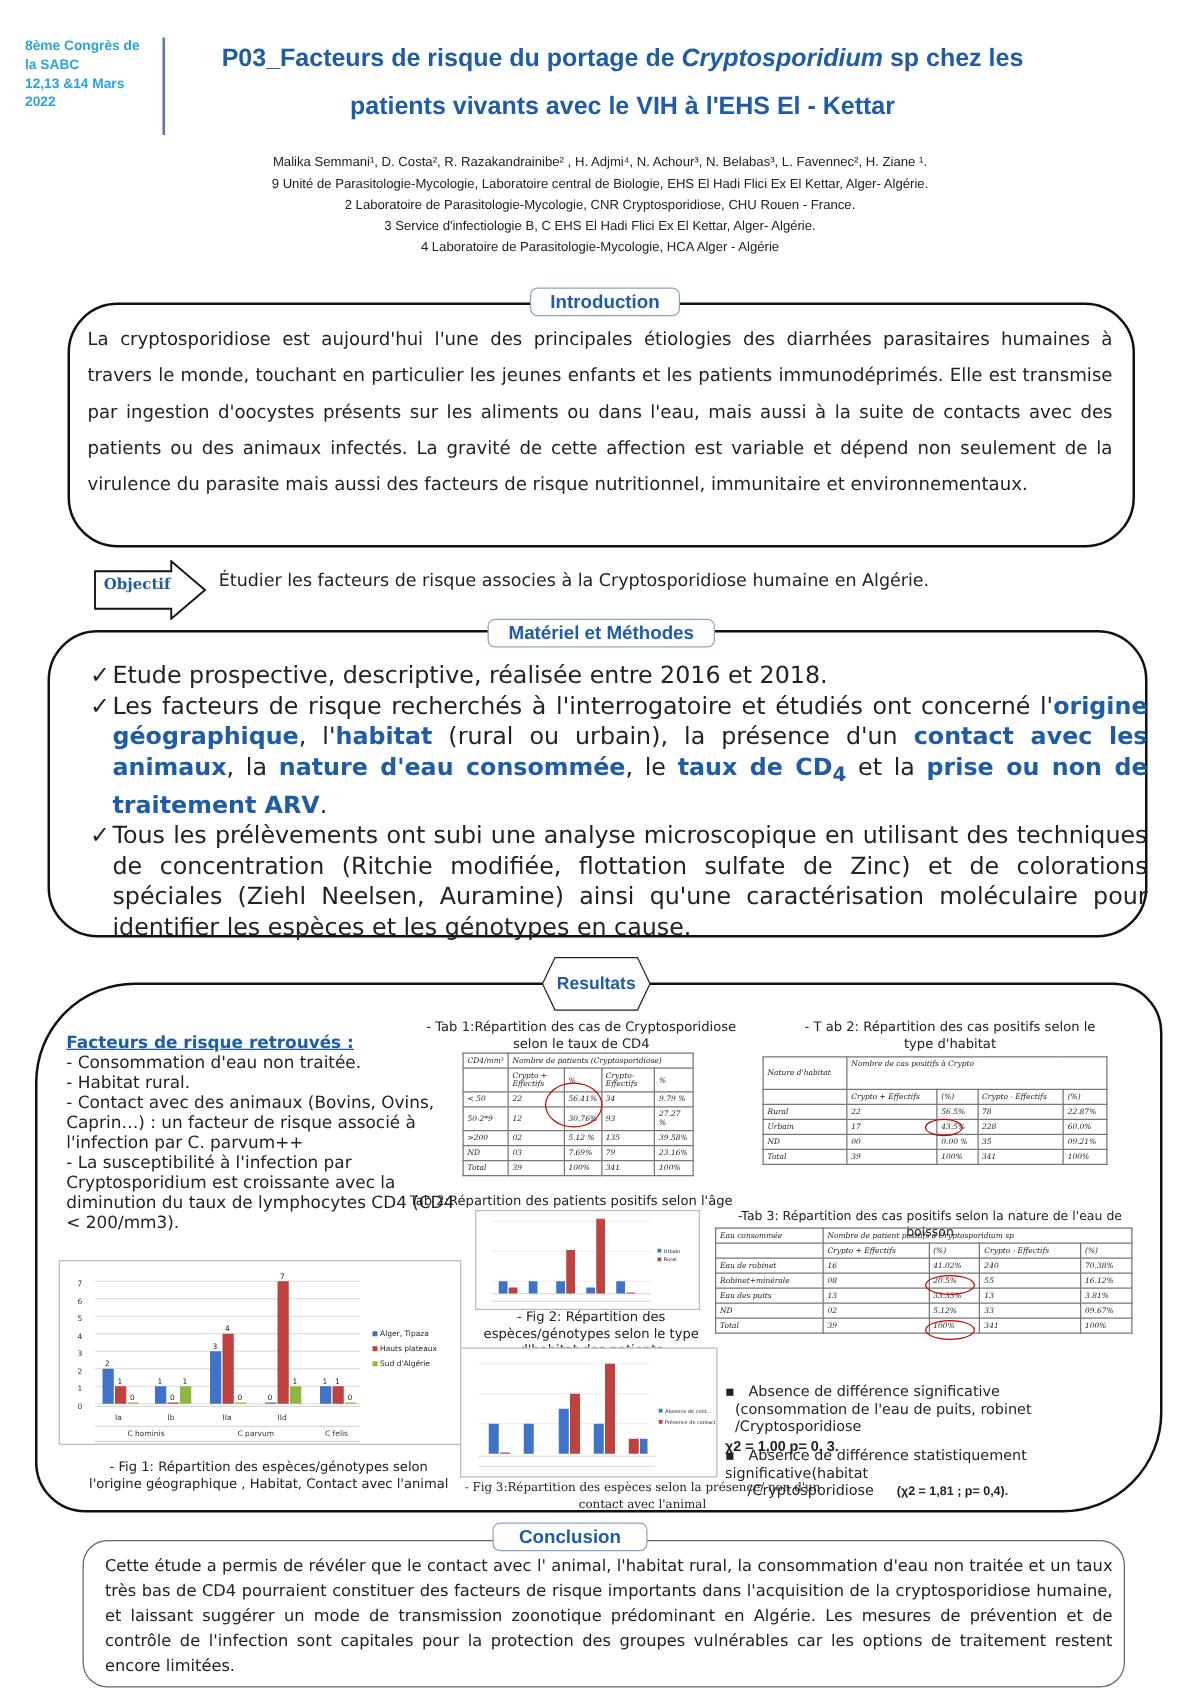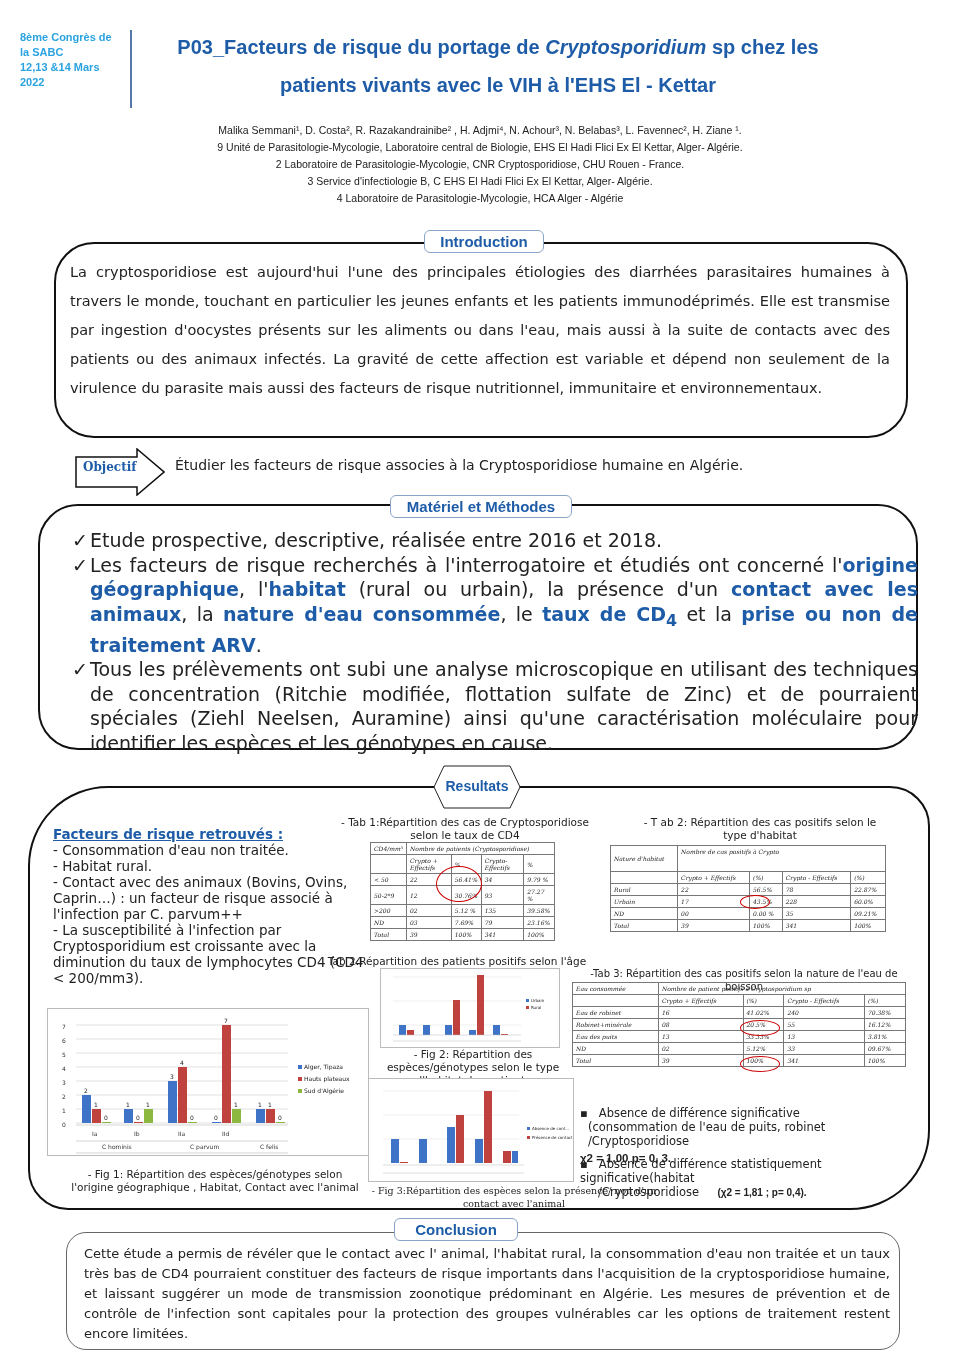--- a/index.html
+++ b/index.html
@@ -61,21 +61,21 @@
   </svg>
   <span class="objectif-label">Objectif</span>
 </div>
 <div class="abs objectif-text">Étudier les facteurs de risque associes à la Cryptosporidiose humaine en Algérie.</div>
 
 <div class="box" style="left:38px; top:504px; width:880px; height:246px;"></div>
 <div class="section-label" style="left:390px; top:495px; width:182px;">Matériel et Méthodes</div>
 <ul class="abs mm-list">
   <li>Etude prospective, descriptive, réalisée entre 2016 et 2018.</li>
   <li><span>Les facteurs de risque recherchés à l'interrogatoire et étudiés ont concerné l'</span><span class="hl">origine géographique</span><span>, l'</span><span class="hl">habitat</span><span> (rural ou urbain), la présence d'un </span><span class="hl">contact avec les animaux</span><span>, la </span><span class="hl">nature d'eau consommée</span><span>, le </span><span class="hl"><span>taux de CD</span><sub>4</sub></span><span> et la </span><span class="hl">prise ou non de traitement ARV</span><span>.</span></li>
-  <li>Tous les prélèvements ont subi une analyse microscopique en utilisant des techniques de concentration (Ritchie modifiée, flottation sulfate de Zinc) et de pourraient spéciales (Ziehl Neelsen, Auramine) ainsi qu'une caractérisation moléculaire pour identifier les espèces et les génotypes en cause.</li>
+  <li>Tous les prélèvements ont subi une analyse microscopique en utilisant des techniques de concentration (Ritchie modifiée, flottation sulfate de Zinc) et de colorations spéciales (Ziehl Neelsen, Auramine) ainsi qu'une caractérisation moléculaire pour identifier les espèces et les génotypes en cause.</li>
 </ul>
 
 <div class="box" style="left:28px; top:786px; width:902px; height:424px; border-radius:80px 40px 80px 40px;"></div>
 <div class="abs" style="left:432px; top:764px;">
   <svg width="90" height="46" viewBox="0 0 90 46">
     <polygon points="12,2 78,2 88,23 78,44 12,44 2,23" fill="#fff" stroke="#222" stroke-width="1"></polygon>
   </svg>
   <div class="abs" style="left:0; top:14px; width:90px; text-align:center; color:#1e5ca8; font-weight:bold; font-size:14px; font-family:'Liberation Sans',sans-serif;">Resultats</div>
 </div>
 

